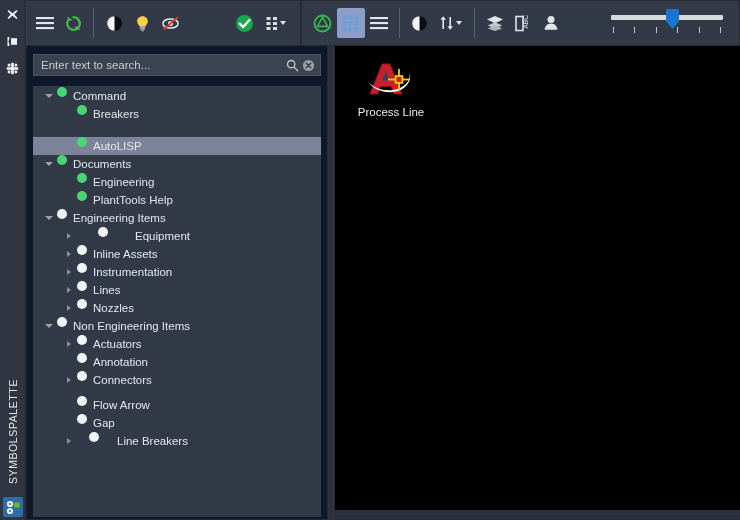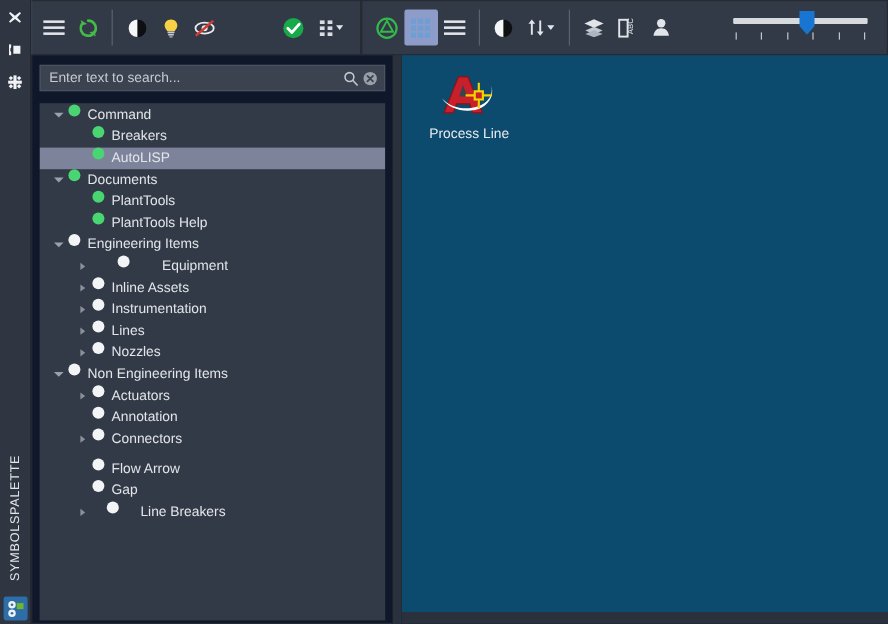--- a/index.html
+++ b/index.html
@@ -206,21 +206,21 @@
     padding-top: 1px;
   }
   .tree-row {
     height: 18px;
     display: flex;
     align-items: flex-start;
     font-size: 11.5px;
     color: #e2e6ea;
     white-space: nowrap;
   }
-  .tree-row.selected { background: #7d839a; }
+  .tree-row.selected { background: #7d839a; margin-top: 14px; }
   .twisty {
     width: 16px; height: 18px;
     display: flex; align-items: center; justify-content: center;
     flex: 0 0 16px;
   }
   .twisty .tri-down {
     width: 0; height: 0;
     border-left: 4px solid transparent;
     border-right: 4px solid transparent;
     border-top: 4px solid #9aa1ac;
@@ -246,21 +246,21 @@
     width: 6px;
     flex: 0 0 6px;
     background: #2b313c;
     border-left: 1px solid #30363f;
     border-right: 1px solid #30363f;
   }
 
   
   .content-pane {
     flex: 1 1 auto;
-    background: #0c4a6e;
+    background: #000000;
     border: 1px solid #252a33;
     border-top: none;
     border-right: none;
     padding: 8px 8px 0 10px;
     min-width: 0;
     position: relative;
   }
   .sym-cell {
     width: 92px;
     display: flex;
@@ -553,21 +553,21 @@
             <div class="tree-row" style="padding-left: 8px;">
               <span class="twisty">
                 <i class="tri-down"></i>
               </span>
               <span class="dot green"></span>
               <span class="tree-label">Documents</span>
             </div>
             <div class="tree-row" style="padding-left: 28px;">
               <span class="twisty"></span>
               <span class="dot green"></span>
-              <span class="tree-label">PlantTools</span>
+              <span class="tree-label">Engineering</span>
             </div>
             <div class="tree-row" style="padding-left: 28px;">
               <span class="twisty"></span>
               <span class="dot green"></span>
               <span class="tree-label">PlantTools Help</span>
             </div>
             <div class="tree-row" style="padding-left: 8px;">
               <span class="twisty">
                 <i class="tri-down"></i>
               </span>

